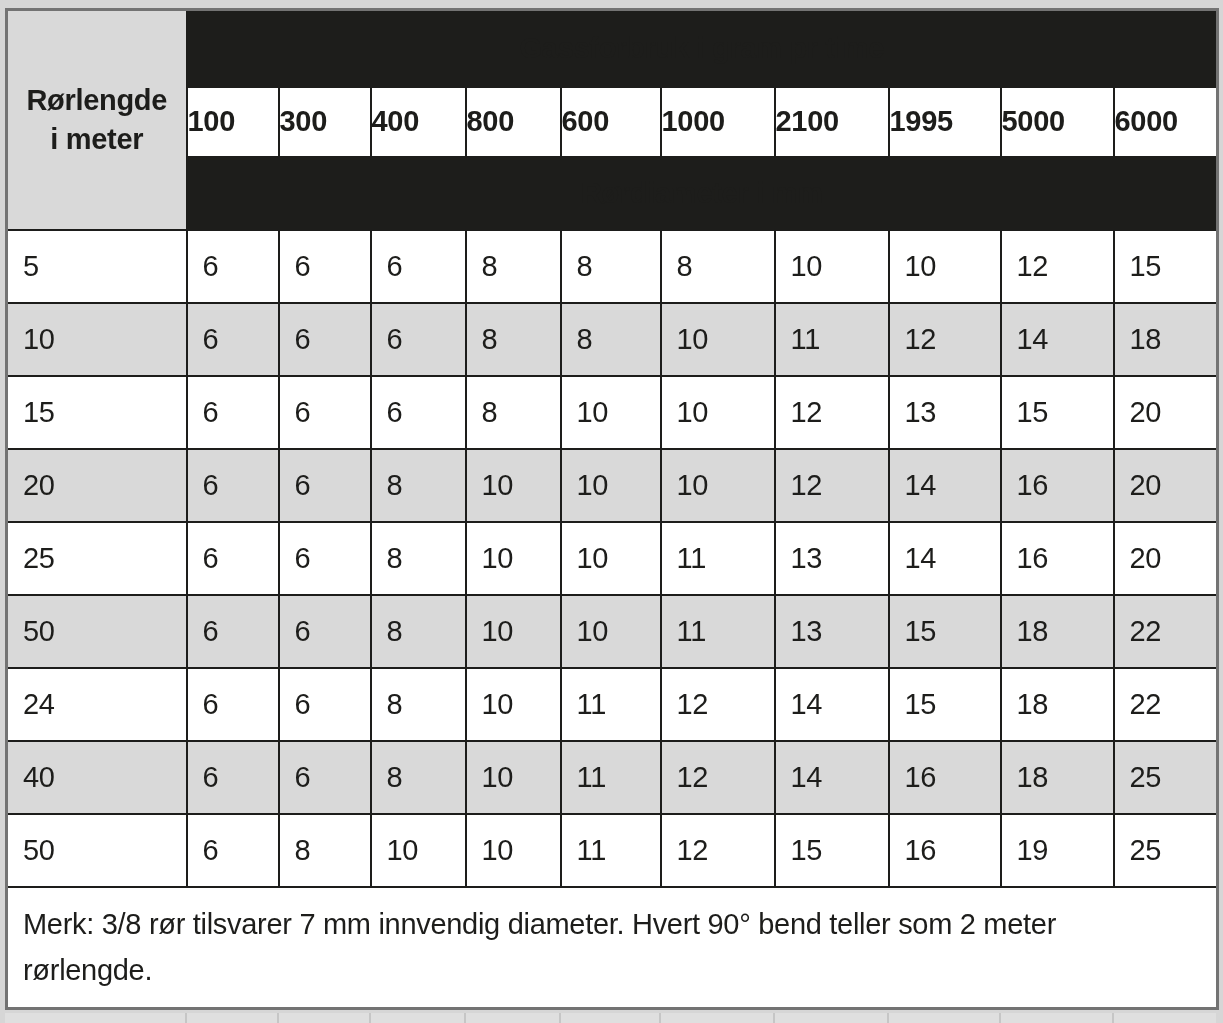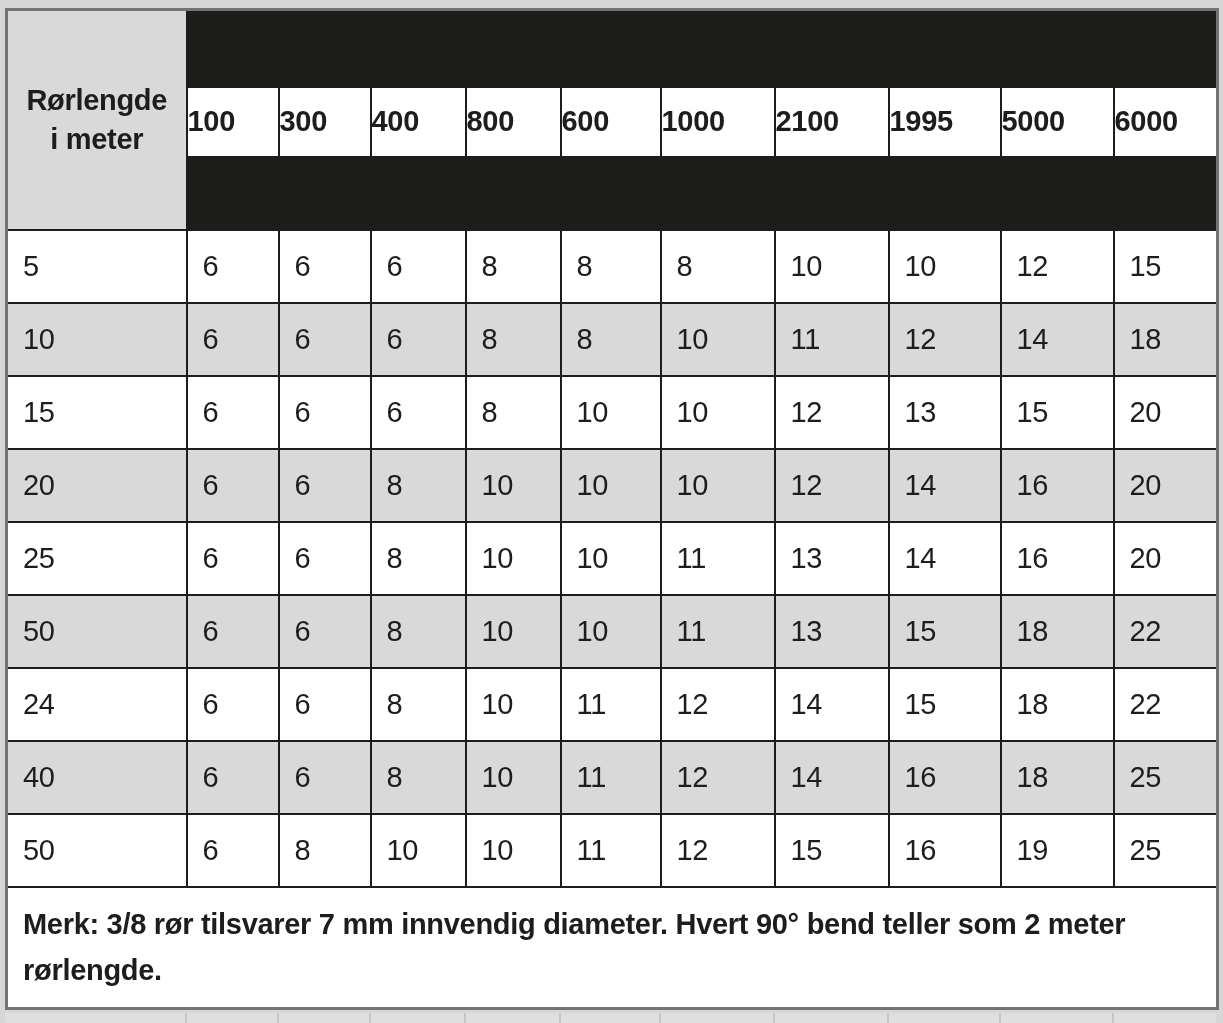--- a/index.html
+++ b/index.html
@@ -63,21 +63,21 @@
     font-weight: normal;
     font-size: 29px;
     text-align: left;
     vertical-align: middle;
     padding-left: 15px;
     letter-spacing: -0.3px;
   }
   tr.gray .len, tr.gray .val { background: #d9d9d9; }
   .note-cell {
     background: #ffffff;
-    font-weight: bold;
+    font-weight: normal;
     font-size: 29px;
     line-height: 1.6;
     vertical-align: top;
     padding: 13px 85px 10px 15px;
     letter-spacing: -0.3px;
   }
   .peek-strip {
     position: absolute;
     left: 5px;
     top: 1013px;

